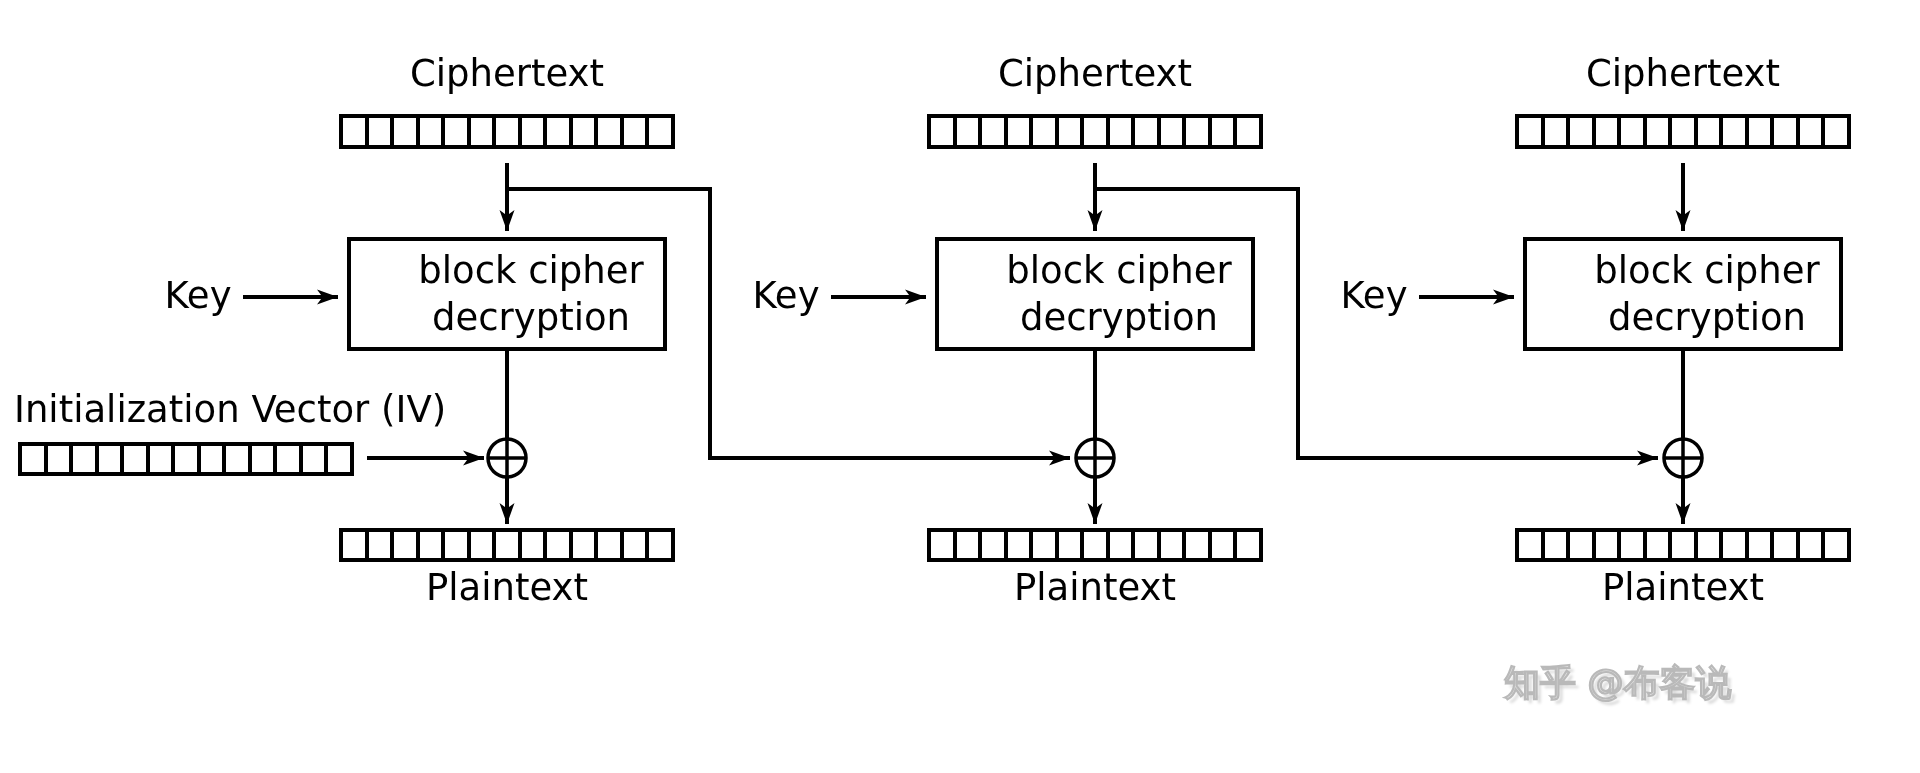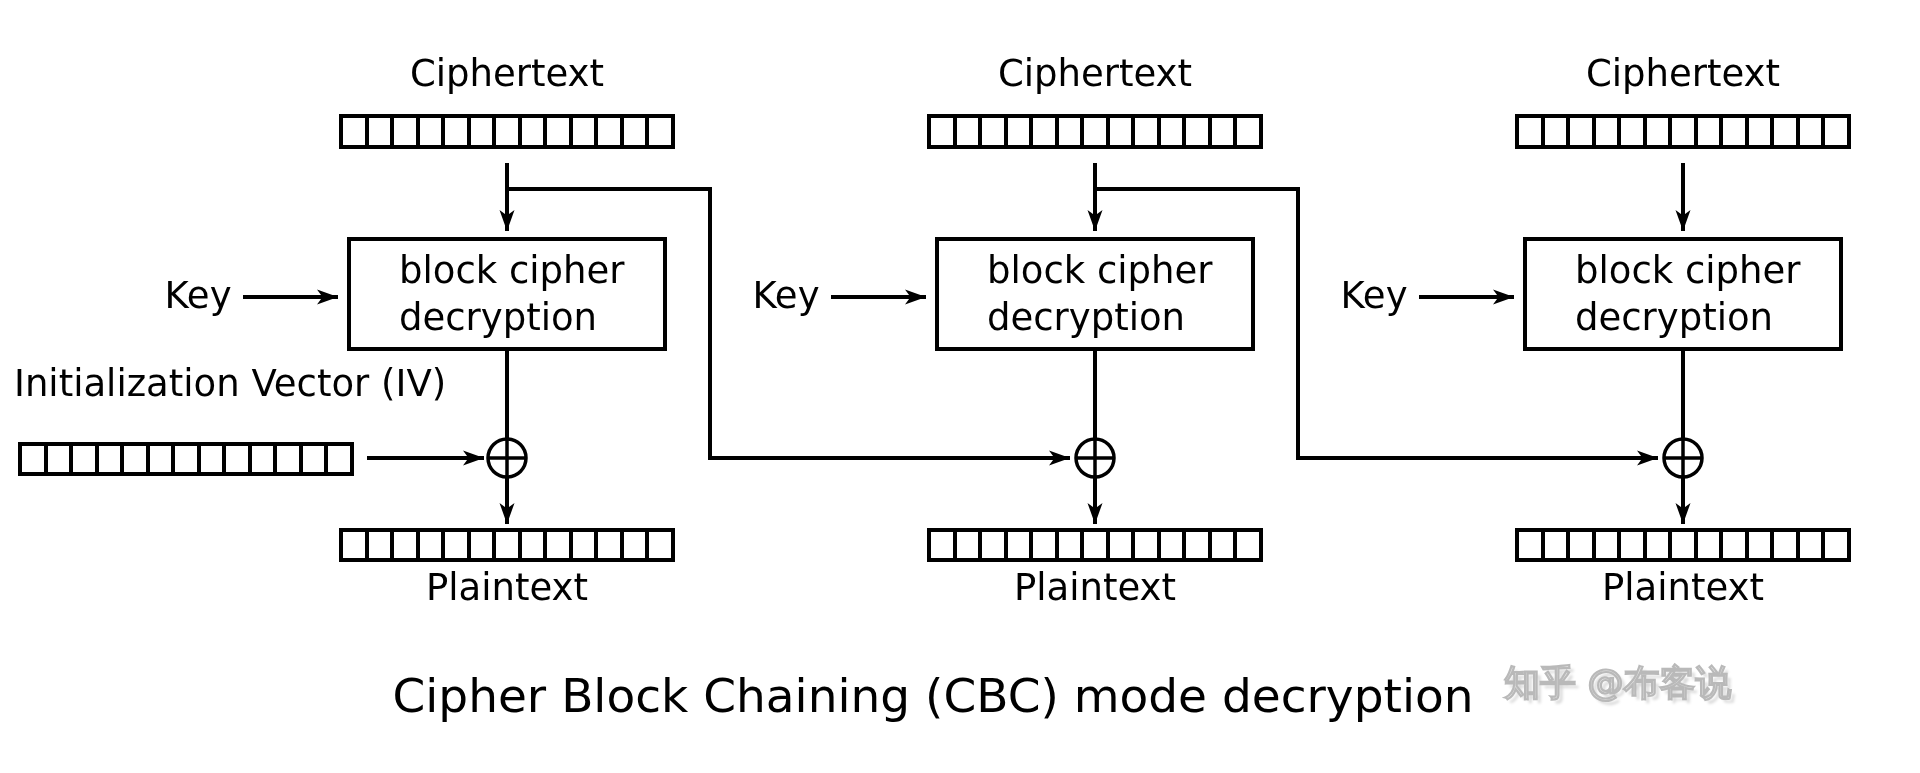--- a/index.html
+++ b/index.html
@@ -30,21 +30,21 @@
   }
   .seg .cell{flex:1;border-right:4px solid #000;}
   .seg .cell:last-child{border-right:none;}
   .dbox{
     position:absolute;
     box-sizing:border-box;
     width:320px;height:114px;
     border:4px solid #000;
     background:#fff;
     display:flex;flex-direction:column;
-    align-items:flex-start;justify-content:center;
+    align-items:center;justify-content:center;
     font-size:37px;line-height:47px;
     text-align:center;
     padding-left:48px;
   }
   .caption{
     position:absolute;
     left:933px;top:668px;
     transform:translateX(-50%);
     font-size:47px;line-height:56px;
     white-space:nowrap;
@@ -114,21 +114,21 @@
       <span class="cell"></span>
       <span class="cell"></span>
       <span class="cell"></span>
       <span class="cell"></span>
     </div>
   <div class="lbl" style="left:198px;top:276px;">Key</div>
   <div class="dbox" style="left:347px;top:237px;">
     <span>block cipher</span>
     <span>decryption</span>
   </div>
-  <div class="lbl lbl-left" style="left:14px;top:364px;">Initialization Vector (IV)</div>
+  <div class="lbl lbl-left" style="left:14px;top:390px;">Initialization Vector (IV)</div>
   <div class="seg" style="left:18px;top:442px;height:34px;">
       <span class="cell"></span>
       <span class="cell"></span>
       <span class="cell"></span>
       <span class="cell"></span>
       <span class="cell"></span>
       <span class="cell"></span>
       <span class="cell"></span>
       <span class="cell"></span>
       <span class="cell"></span>
@@ -223,16 +223,15 @@
       <span class="cell"></span>
       <span class="cell"></span>
       <span class="cell"></span>
       <span class="cell"></span>
       <span class="cell"></span>
       <span class="cell"></span>
       <span class="cell"></span>
     </div>
   <div class="lbl" style="left:1683px;top:568px;">Plaintext</div>
 
-  <div class="caption">Cipher Block Chaining (CBC) mode decryption</div>
   <div class="watermark">知乎 @布客说</div>
 
 </div>
 
 </body></html>

